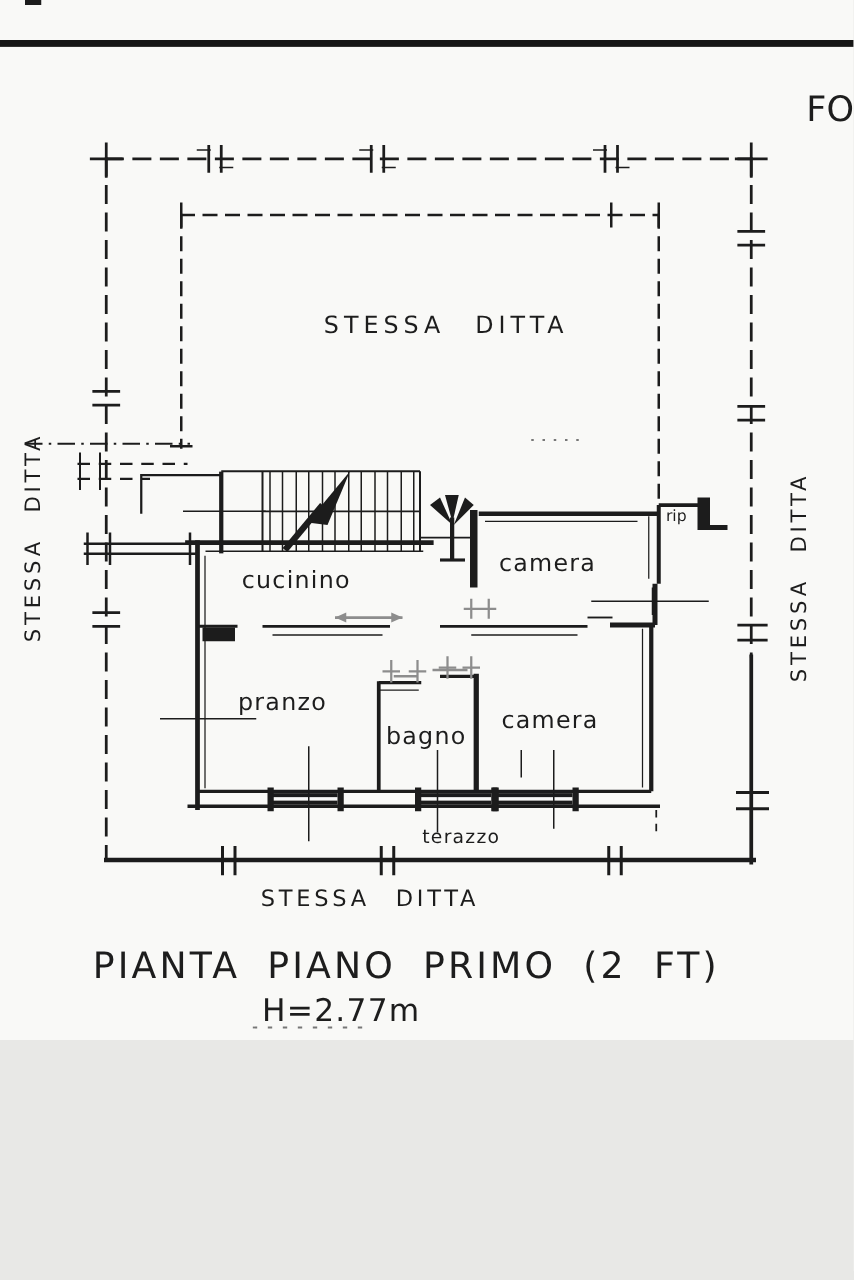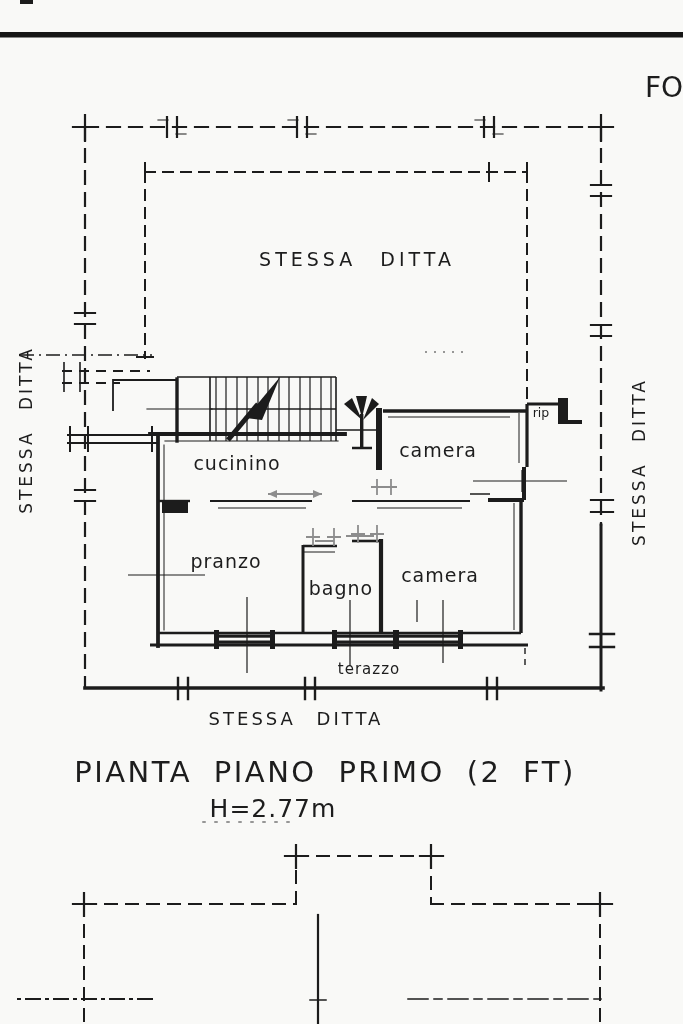--- a/index.html
+++ b/index.html
@@ -1,18 +1,18 @@
 <!DOCTYPE html>
 <html><head>
 <meta charset="utf-8">
 <style>
   html,body{margin:0;padding:0;background:#e8e8e6;}
   .page{
     position:relative;
-    width:683px;height:1024px;
+    width:683px;height:832px;
     margin:0 auto;
     background:#f9f9f7;
     overflow:hidden;
     font-family:"DejaVu Sans", sans-serif;
   }
   svg{display:block;}
   .ink{stroke:#1c1c1c;fill:none;}
   .inkfill{fill:#1c1c1c;stroke:none;}
   .grey{stroke:#8d8d8d;fill:none;}
   .greyfill{fill:#8d8d8d;stroke:none;}

